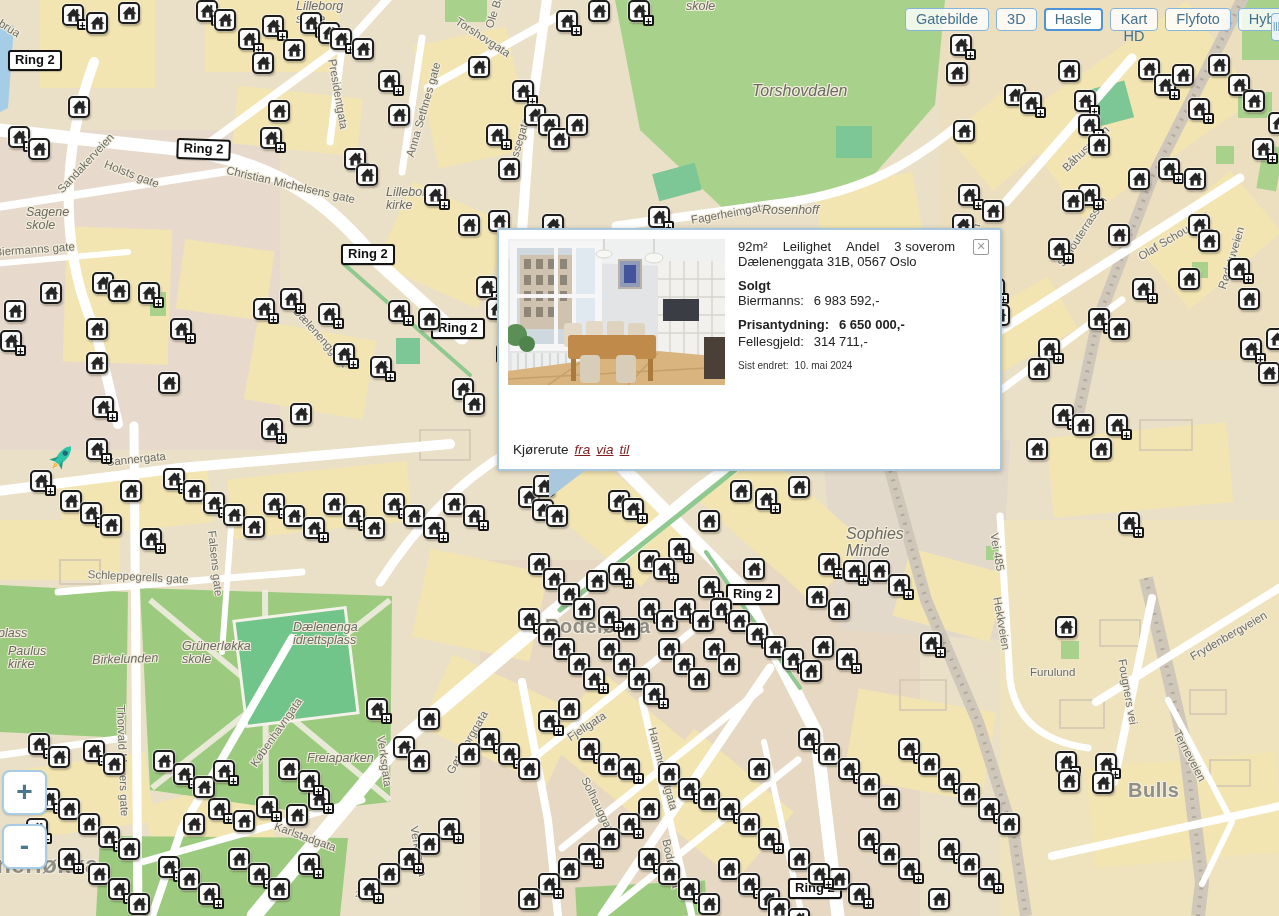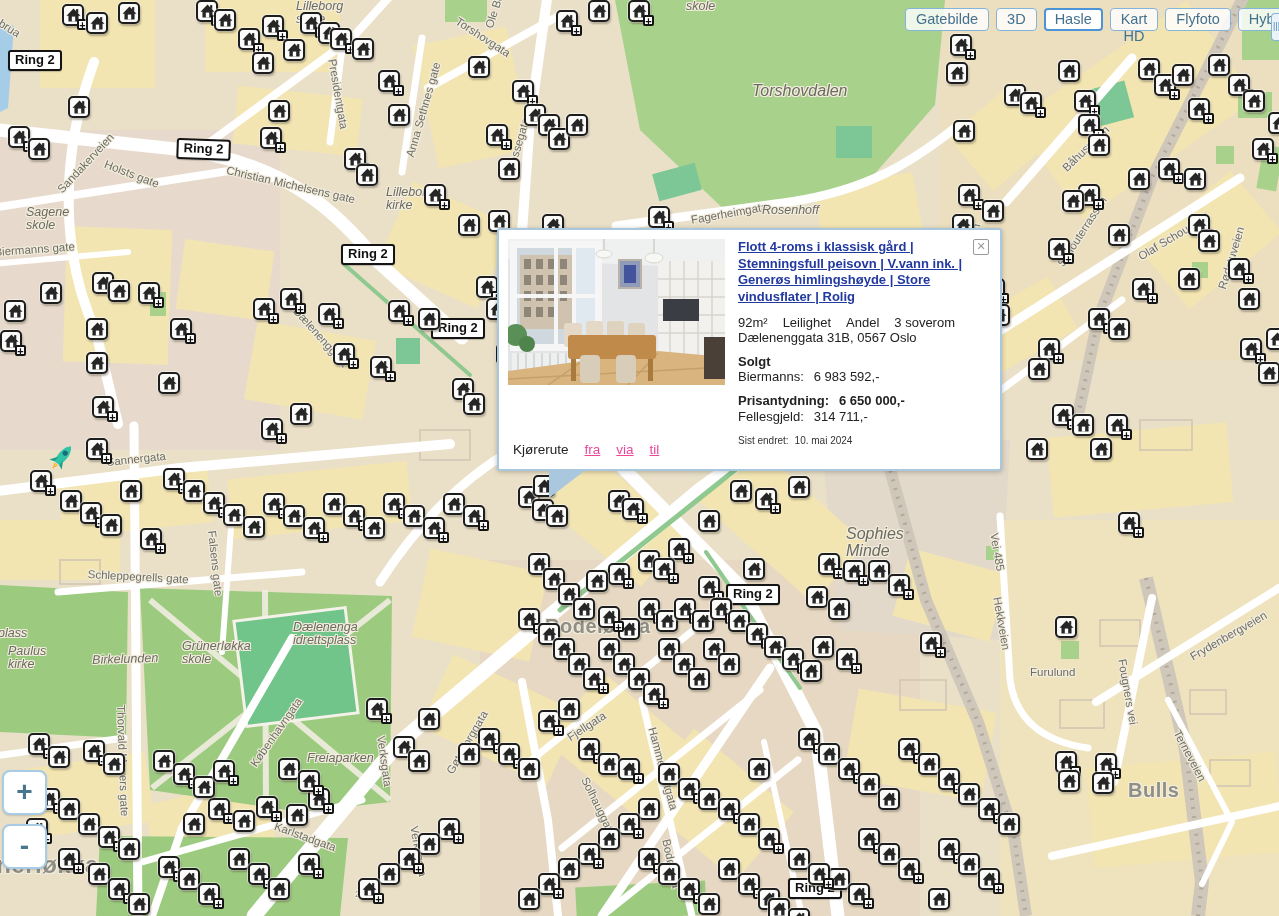--- a/index.html
+++ b/index.html
@@ -60,21 +60,21 @@
   .addr{margin-bottom:9px;}
   .bold{font-weight:bold;}
   .price-row{line-height:1.25;}
   .price-row .lab{display:inline-block;min-width:0;margin-right:10px;}
   .gap8{height:8px;} 
   .sist{font-size:10px;color:#333;margin-top:10px;}
   .sist span{margin-right:6px;}
   #popupClose{position:absolute;right:11px;top:9px;width:14px;height:14px;border:1px solid #999;
     border-radius:2px;color:#999;font-size:11px;line-height:12px;text-align:center;background:#fff;cursor:pointer;}
   #routeRow{position:absolute;left:14px;bottom:12px;font-size:13.5px;color:#222;}
-  #routeRow a{color:#ec4899;text-decoration:underline;margin-left:16px;cursor:pointer;}
+  #routeRow a{color:#7f1d1d;text-decoration:underline;margin-left:6px;cursor:pointer;font-style:italic;}
 
   #rocket{position:absolute;left:46px;top:441px;width:32px;height:32px;}
 </style>
 </head>
 <body>
 
 <div id="stage">
 
   <svg id="base-map" width="1279" height="916" viewBox="0 0 1279 916">
 
@@ -2564,21 +2564,20 @@
         <rect x="72" y="116" width="20" height="28" rx="4" fill="#d8cdb8"></rect>
         <rect x="108" y="116" width="20" height="28" rx="4" fill="#d8cdb8"></rect>
 
         <rect x="196" y="98" width="21" height="42" fill="#4a4038"></rect>
       </svg>
     </div>
 
     <div id="popupClose">✕</div>
 
     <div id="popupBody">
-      <a class="popup-title">Flott 4-roms i klassisk gård | Stemningsfull peisovn | V.vann ink. | Generøs himlingshøyde | Store vindusflater | Rolig</a>
       <div class="meta-row">
         <span>92m²</span><span>Leilighet</span><span>Andel</span><span>3 soverom</span>
       </div>
       <div class="addr">Dælenenggata 31B, 0567 Oslo</div>
       <div class="bold">Solgt</div>
       <div class="price-row">
         <span class="lab">Biermanns:</span><span>6 983 592,-</span>
       </div>
       <div class="gap8"></div>
       <div class="price-row bold">

